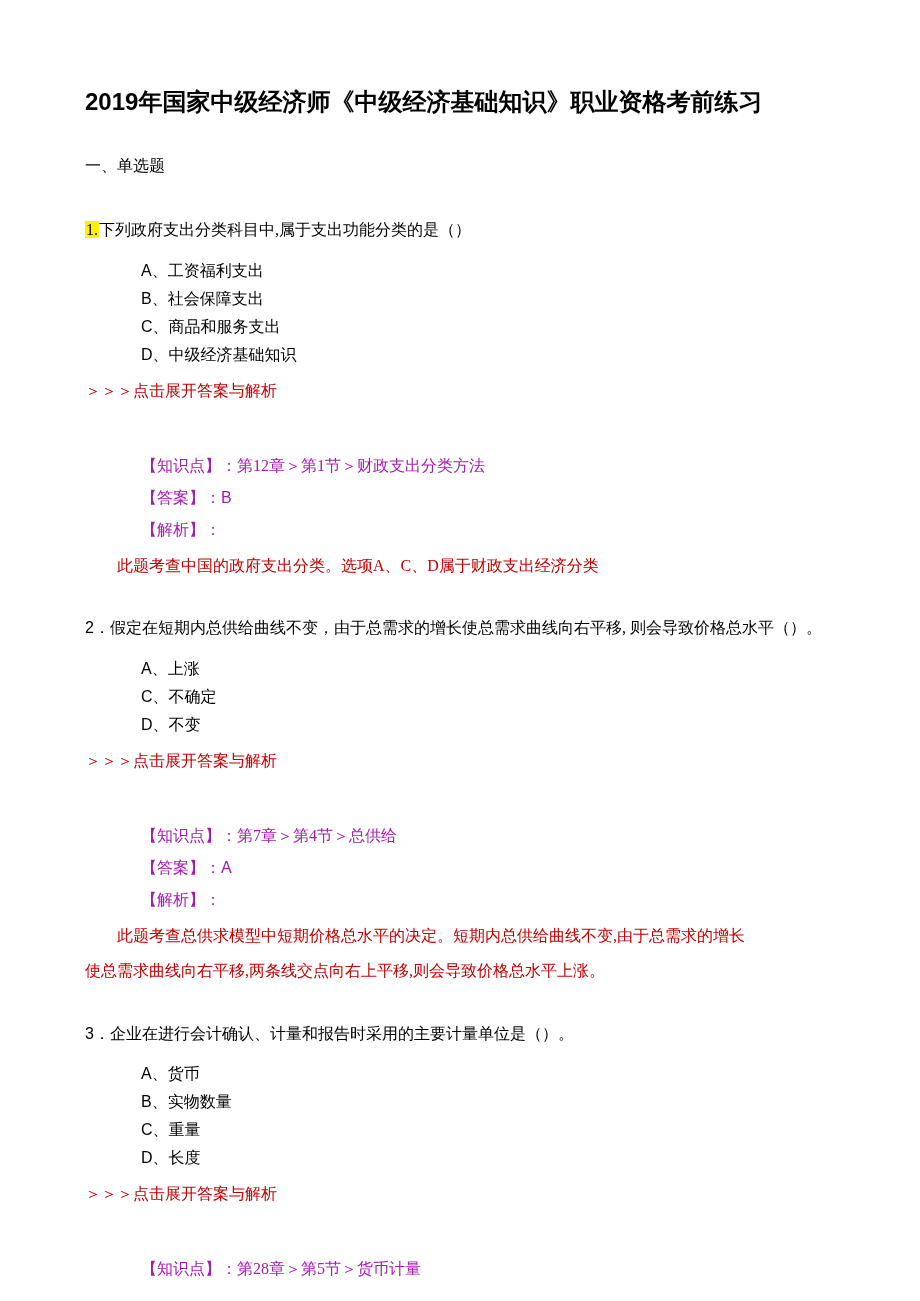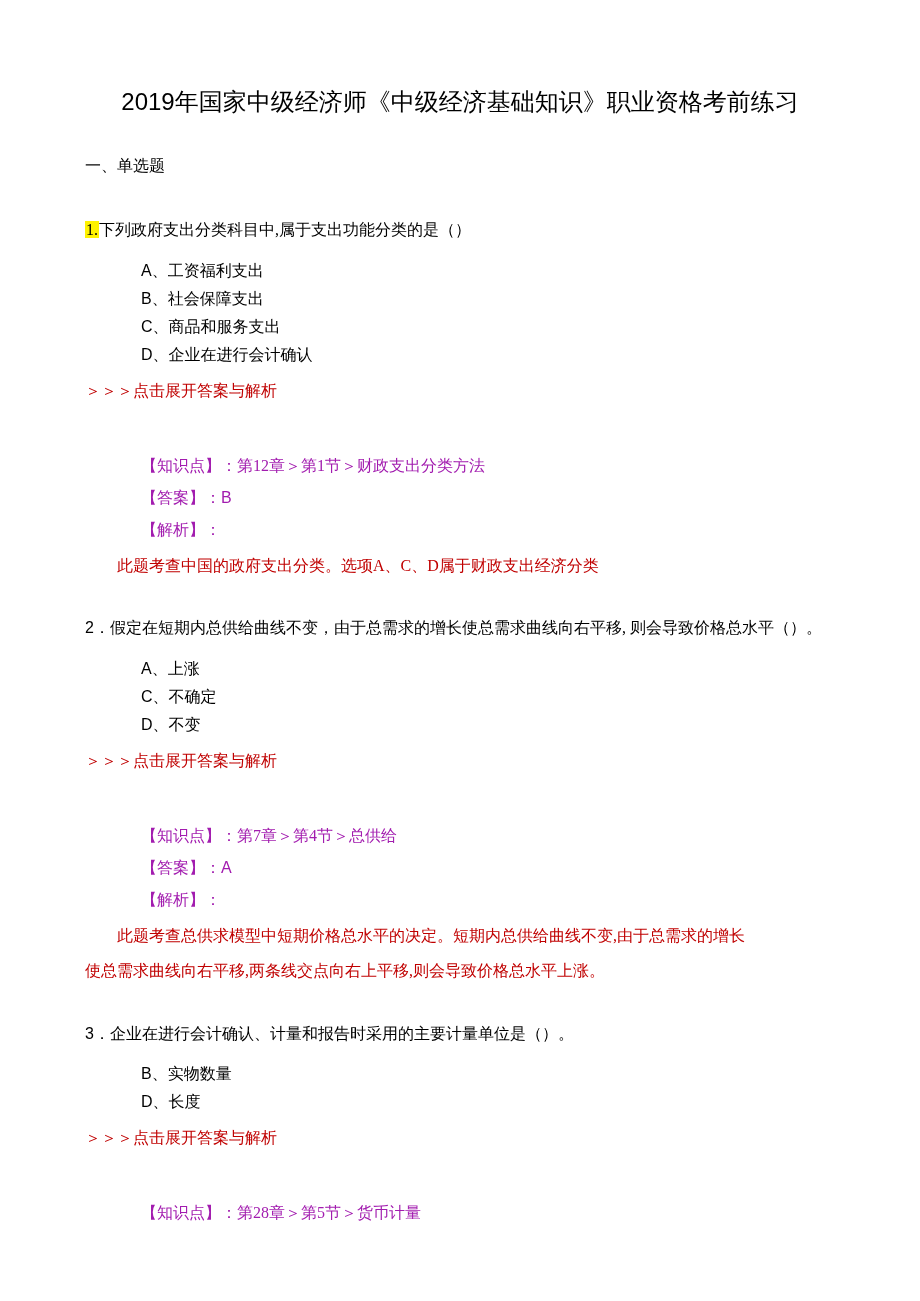--- a/index.html
+++ b/index.html
@@ -10,23 +10,22 @@
     body {
       background: #ffffff;
       font-family: "SimSun", "宋体", serif;
       width: 920px;
       padding: 80px 85px 40px 85px;
       font-size: 16px;
       line-height: 1.8;
       color: #000000;
     }
     .title {
-      text-align: center;
       font-size: 24px;
-      font-weight: normal;
+      font-weight: bold;
       font-family: "SimHei", "黑体", sans-serif;
       margin-bottom: 30px;
       line-height: 1.8;
     }
     .section-heading {
       font-family: Liberation Mono, monospace;
       margin-bottom: 18px;
     }
     .question-block {
       margin-bottom: 6px;
@@ -88,21 +87,21 @@
 <div class="section-heading">一、单选题</div>
 
 <div class="question-block">
   <div class="question-text">
     <span class="hl">1.</span><span>下列政府支出分类科目中,属于支出功能分类的是（）</span>
   </div>
   <div class="options">
     <div class="option-line">A、工资福利支出</div>
     <div class="option-line">B、社会保障支出</div>
     <div class="option-line">C、商品和服务支出</div>
-    <div class="option-line">D、企业在进行会计确认</div>
+    <div class="option-line">D、中级经济基础知识</div>
   </div>
   <div class="expand-link">＞＞＞点击展开答案与解析</div>
   <div class="answer-block">
     <div class="answer-line"><span>【知识点】：</span><span>第12章＞第1节＞财政支出分类方法</span></div>
     <div class="answer-line"><span>【答案】：</span><span class="latin">B</span></div>
     <div class="answer-line">【解析】：</div>
   </div>
   <div class="explain-text">此题考查中国的政府支出分类。选项A、C、D属于财政支出经济分类</div>
 </div>
 
@@ -123,20 +122,22 @@
   </div>
   <div class="explain-text">此题考查总供求模型中短期价格总水平的决定。短期内总供给曲线不变,由于总需求的增长</div>
   <div class="explain-text-noindent">使总需求曲线向右平移,两条线交点向右上平移,则会导致价格总水平上涨。</div>
 </div>
 
 <div class="question-block">
   <div class="question-text">
     <span class="q-num latin">3</span><span>．企业在进行会计确认、计量和报告时采用的主要计量单位是（）。</span>
   </div>
   <div class="options">
+    <div class="option-line">A、货币</div>
     <div class="option-line">B、实物数量</div>
+    <div class="option-line">C、重量</div>
     <div class="option-line">D、长度</div>
   </div>
   <div class="expand-link">＞＞＞点击展开答案与解析</div>
   <div class="answer-block">
     <div class="answer-line"><span>【知识点】：</span><span>第28章＞第5节＞货币计量</span></div>
   </div>
 </div>
 
 </body></html>

